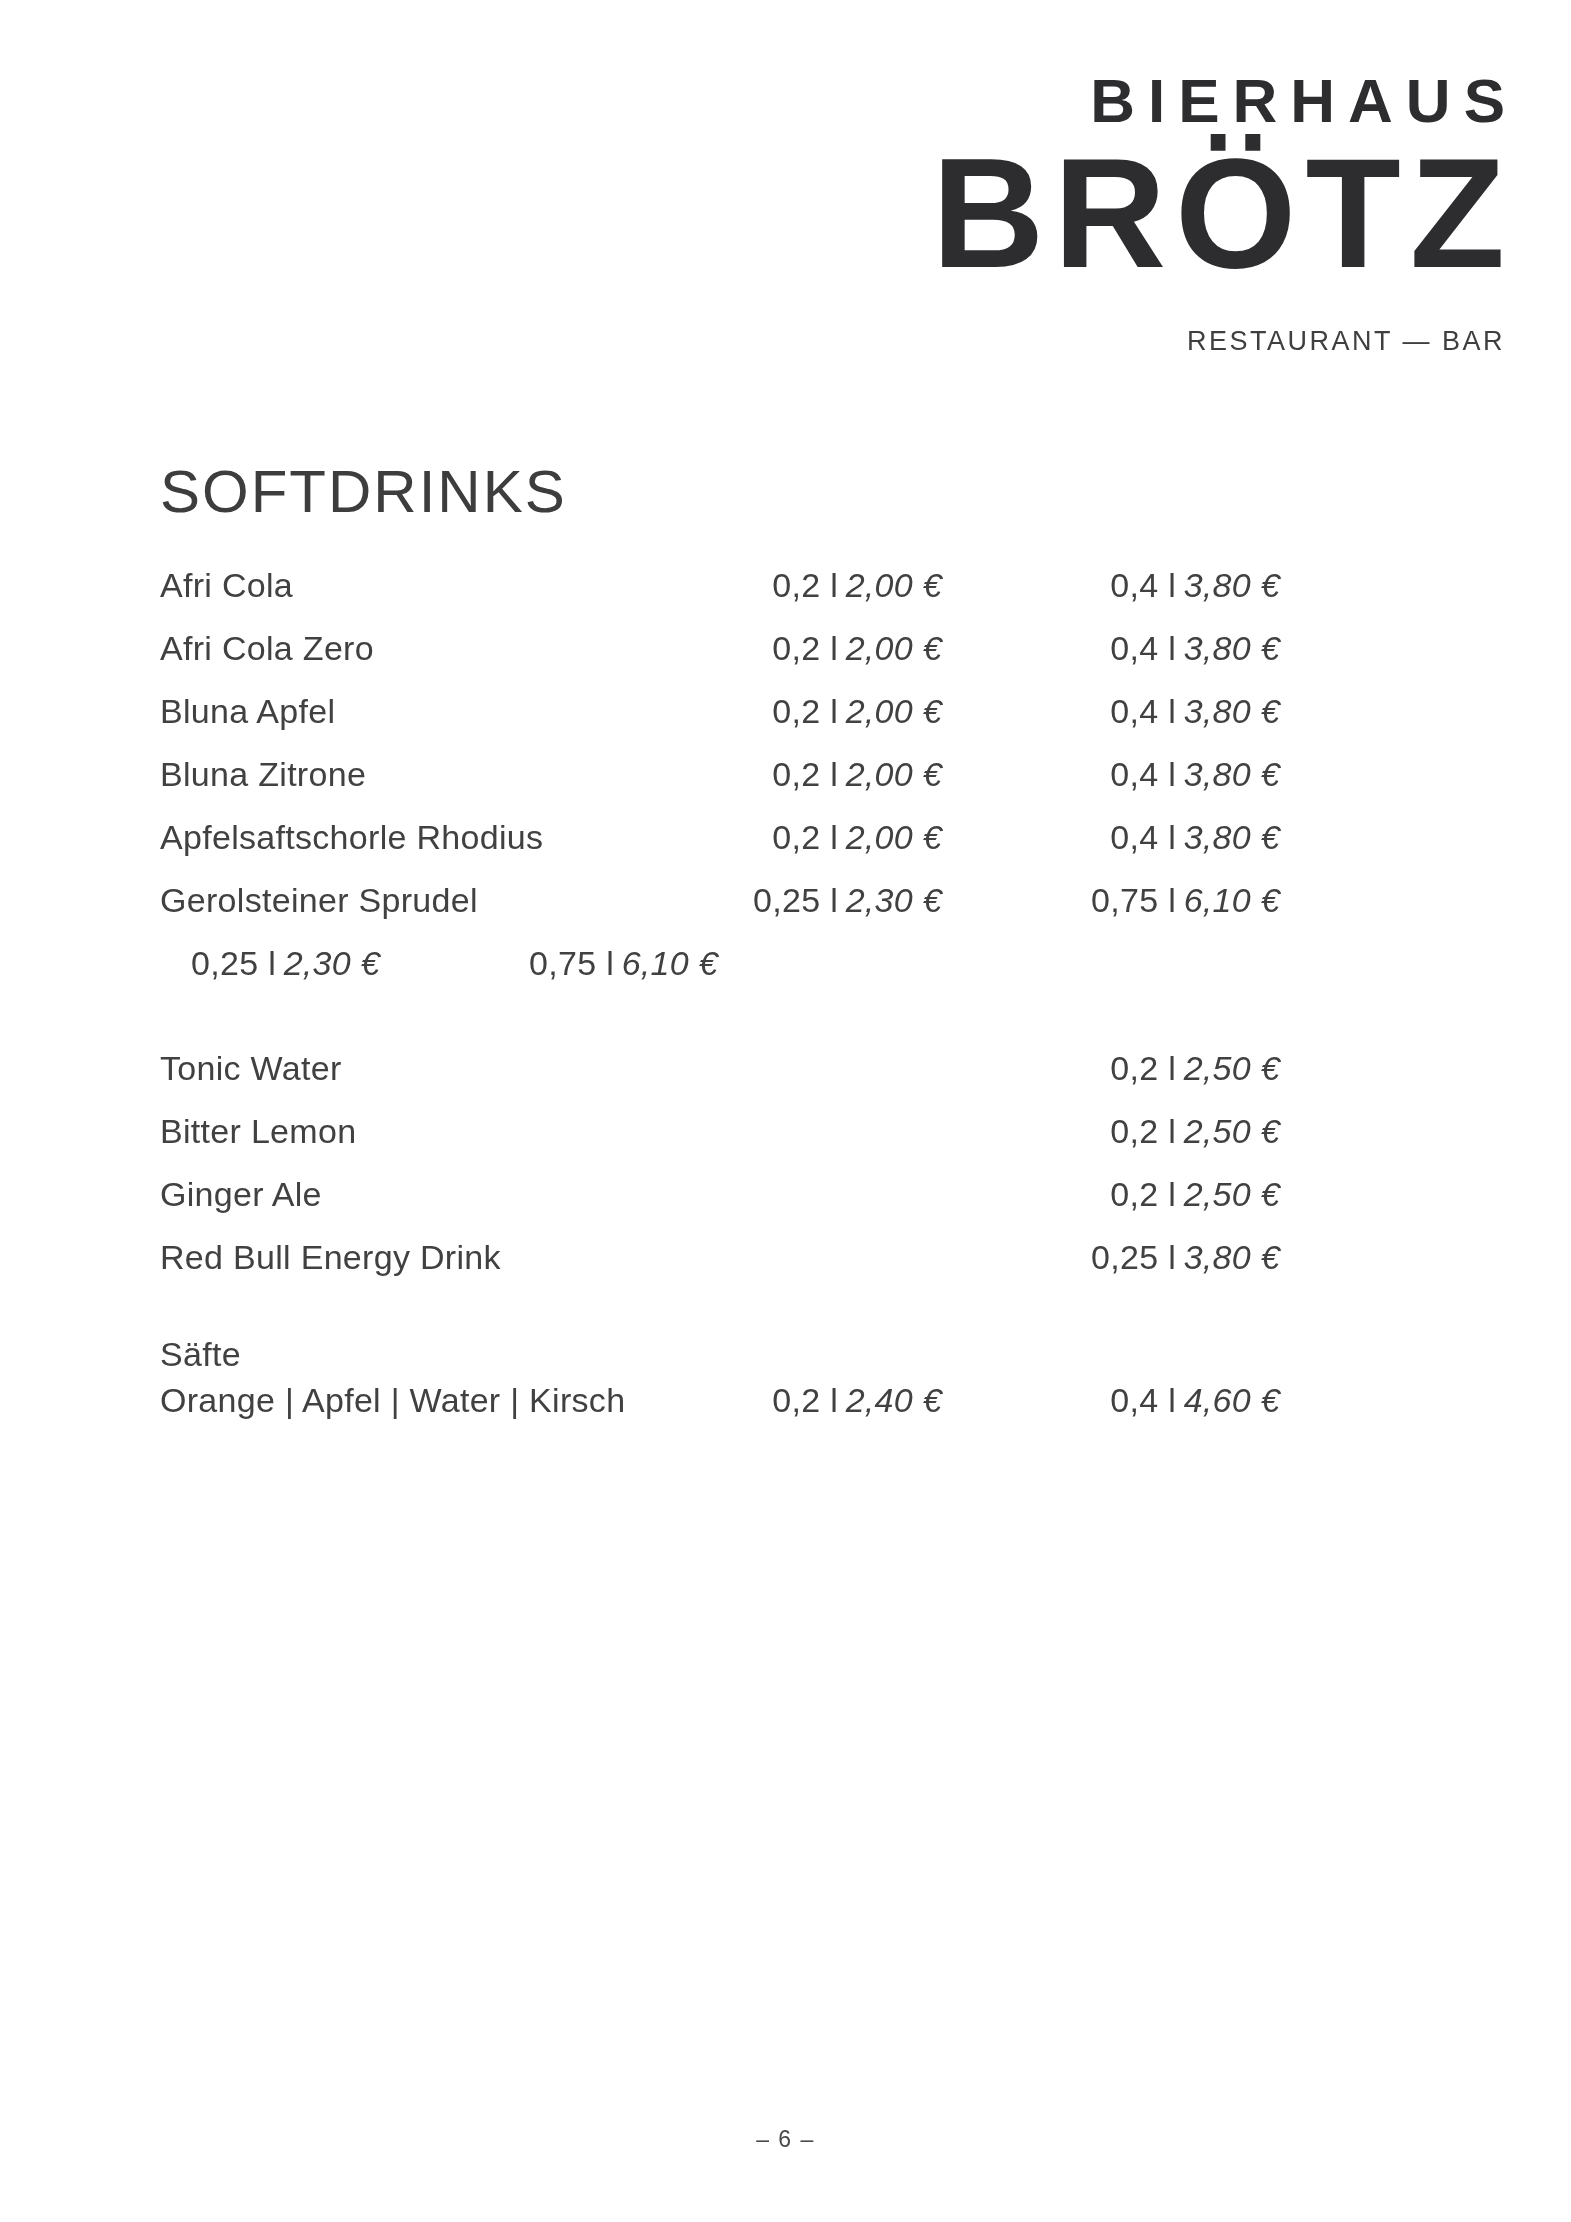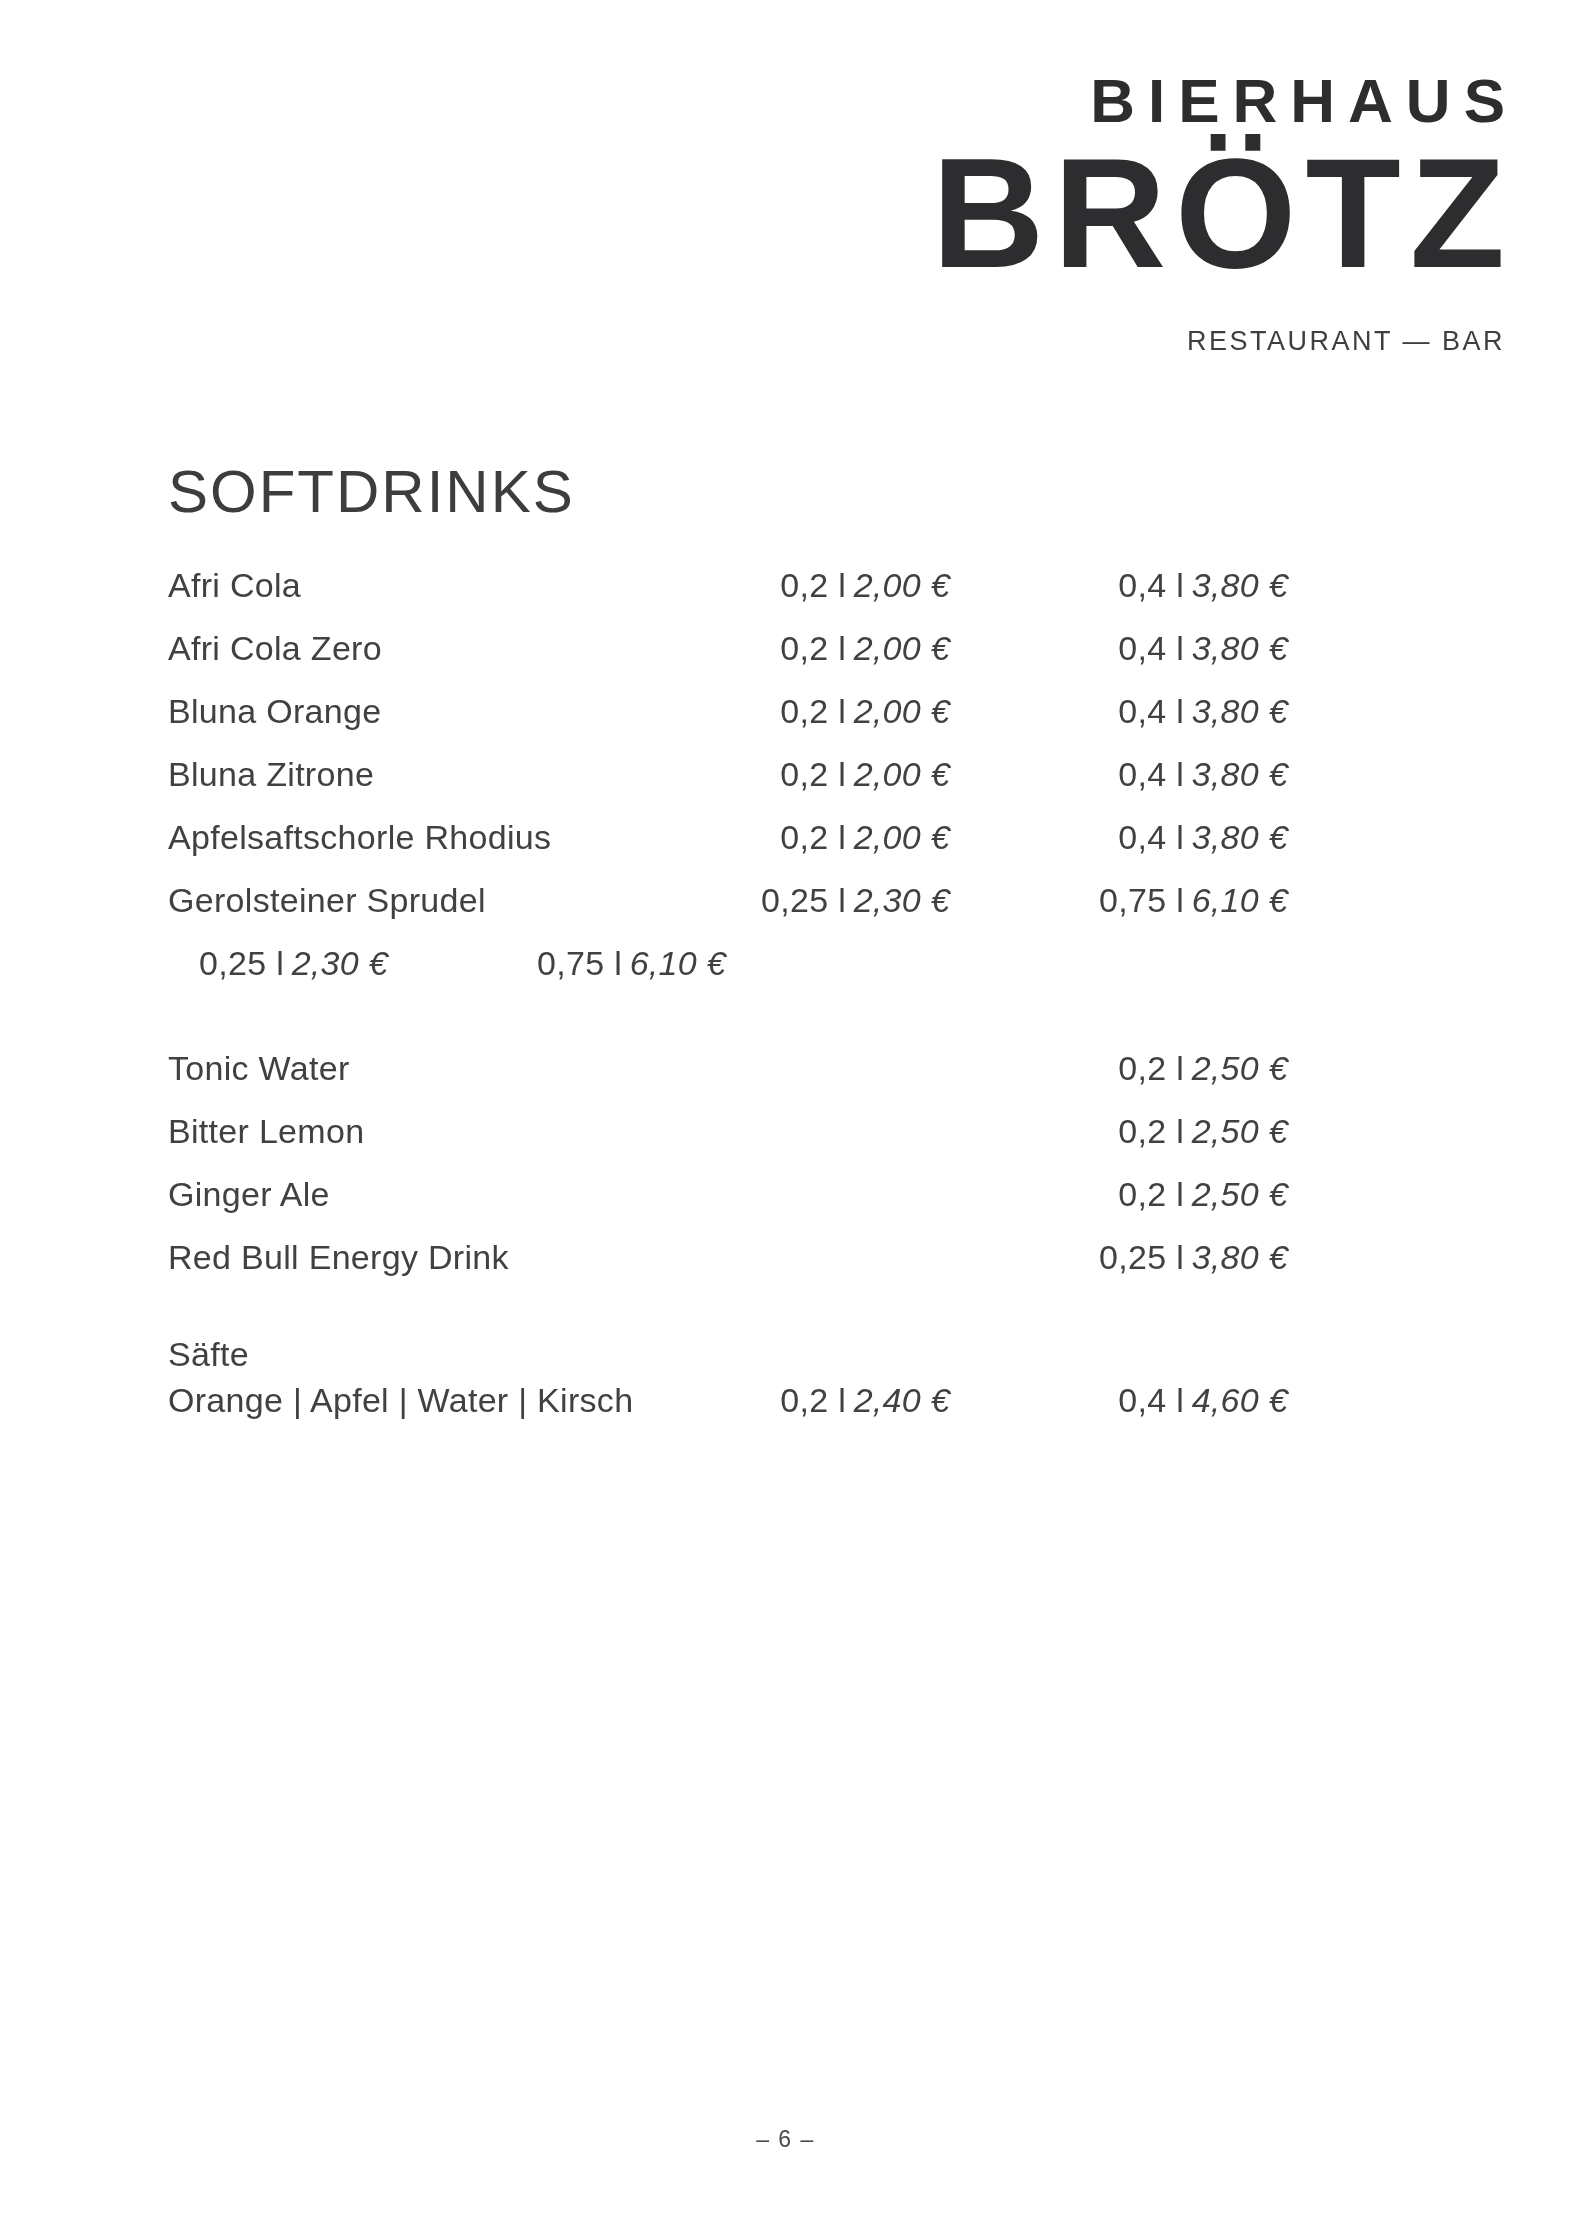--- a/index.html
+++ b/index.html
@@ -38,21 +38,21 @@
     font-size: 27px;
     font-weight: 400;
     letter-spacing: 2.5px;
     color: #3f3f3f;
     margin-top: 40px;
   }
 
   
   .content {
     position: absolute;
-    left: 168px;
+    left: 160px;
     top: 462px;
     width: 1120px;
   }
   .menu-title {
     font-size: 60px;
     font-weight: 300;
     letter-spacing: 2px;
     color: #3d3d3d;
     line-height: 1;
   }
@@ -115,21 +115,21 @@
           <span class="price-cell c1">
             <span class="vol">0,2 l</span>
             <span class="price">2,00 €</span>
           </span>
           <span class="price-cell c2">
             <span class="vol">0,4 l</span>
             <span class="price">3,80 €</span>
           </span>
         </div>
         <div class="row">
-          <span class="item-name">Bluna Orange</span>
+          <span class="item-name">Bluna Apfel</span>
           <span class="price-cell c1">
             <span class="vol">0,2 l</span>
             <span class="price">2,00 €</span>
           </span>
           <span class="price-cell c2">
             <span class="vol">0,4 l</span>
             <span class="price">3,80 €</span>
           </span>
         </div>
         <div class="row">

